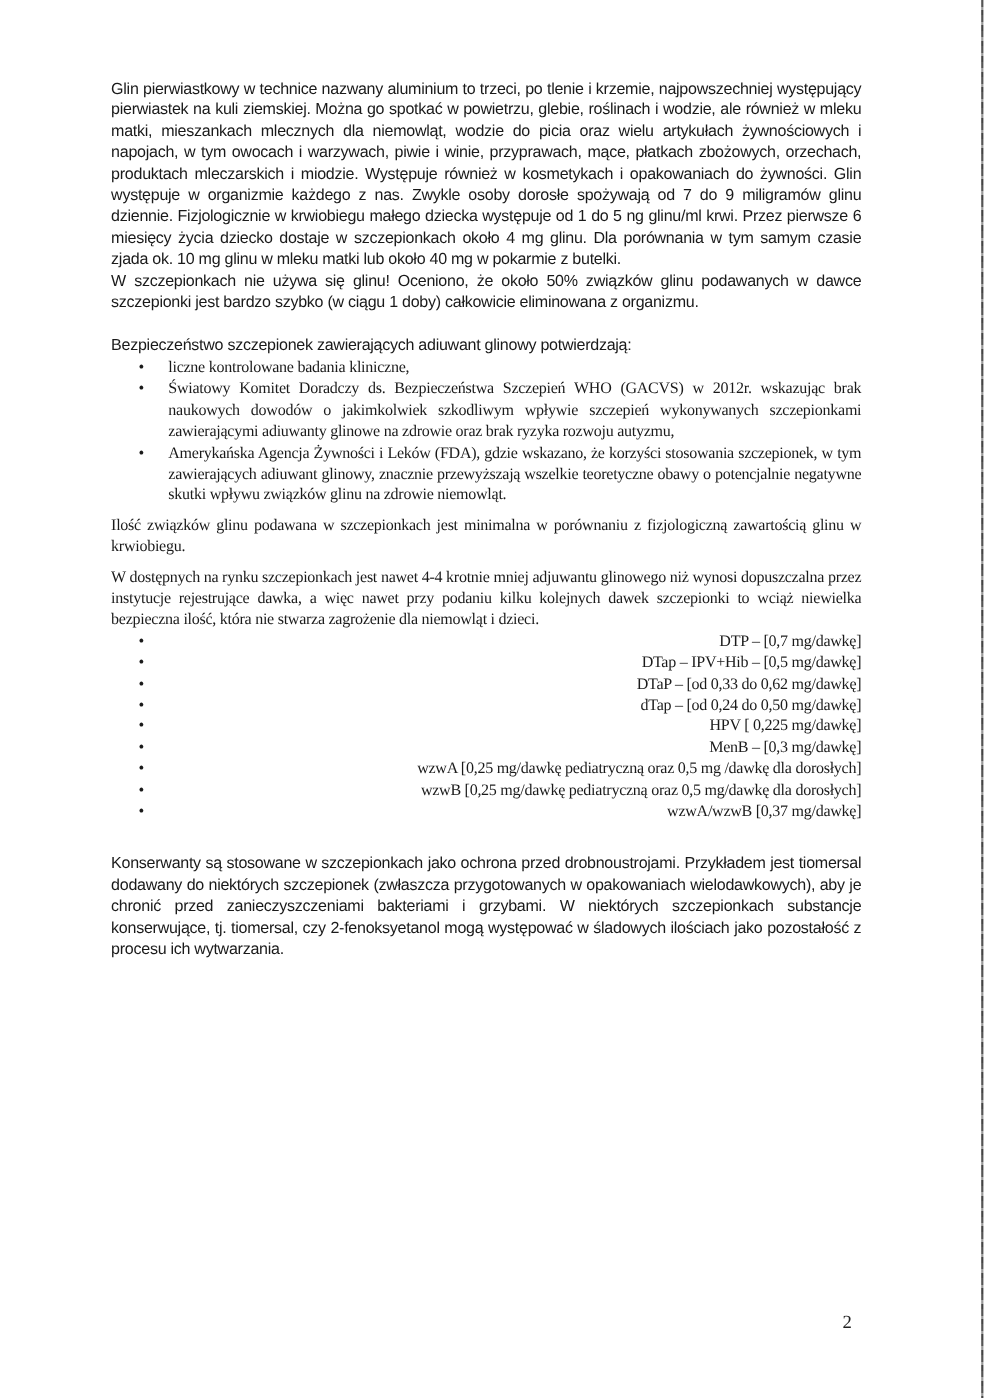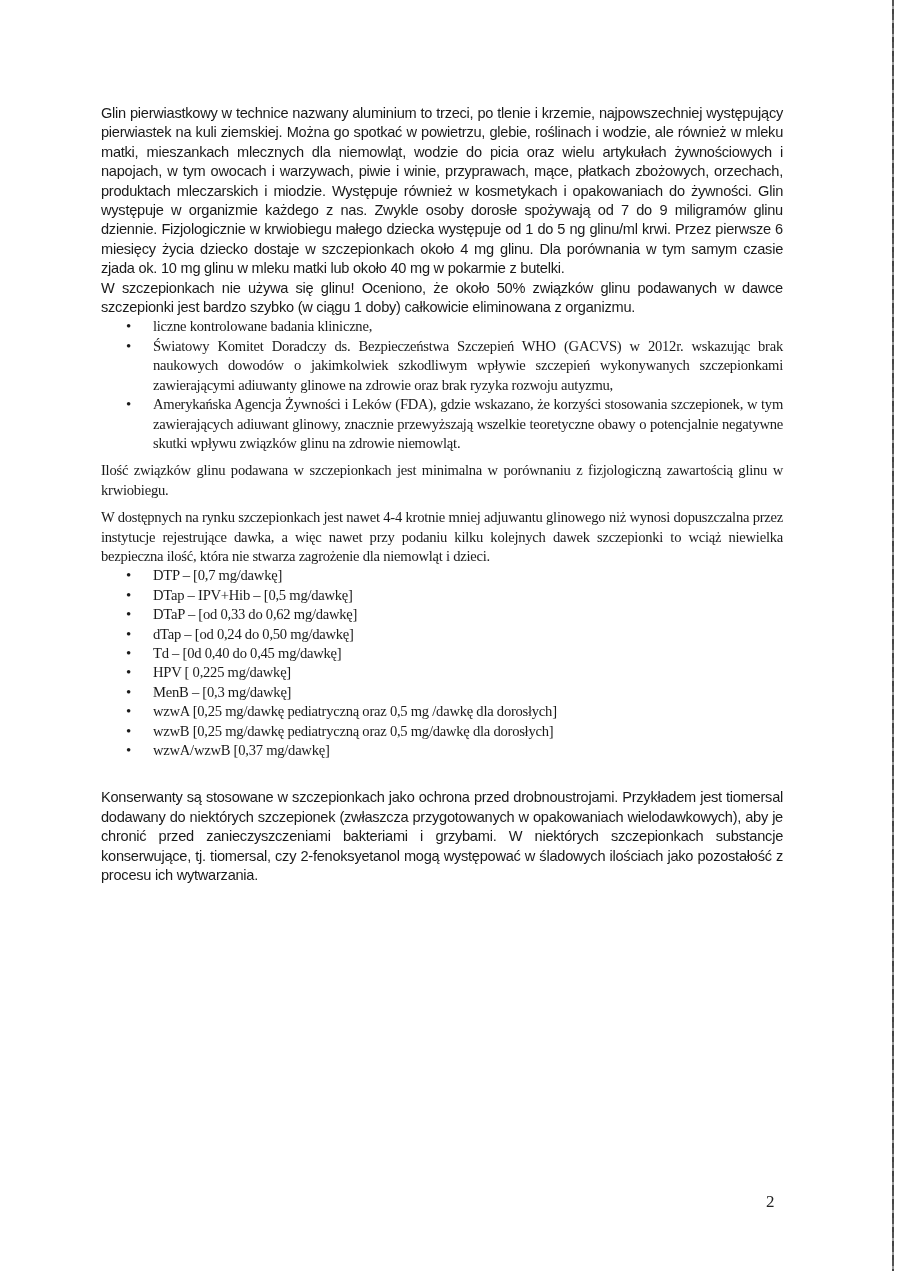--- a/index.html
+++ b/index.html
@@ -2,65 +2,65 @@
 <html><head>
 <meta charset="utf-8">
 <style>
   html, body { margin: 0; padding: 0; background: #ffffff; }
   body {
     width: 900px; height: 1271px; position: relative; overflow: hidden;
     font-family: "Liberation Sans", "DejaVu Sans", sans-serif;
     color: #1a1a1a;
   }
   .page {
-    position: absolute; left: 101px; top: 104px; width: 682px;
+    position: absolute; left: 101px; top: 72px; width: 682px;
     font-size: 14.6px; line-height: 19.4px; letter-spacing: -0.25px;
   }
   p { margin: 0; text-align: justify; }
   p.gap { margin-top: 20px; }
   p.gap-s { margin-top: 8px; font-family: Liberation Serif, serif; }
   ul { margin: 0; padding: 0; list-style: none; font-family: Liberation Serif, serif; }
   ul.bullets li {
     position: relative; padding-left: 52px; text-align: justify;
   }
   ul.bullets li::before {
     content: "\2022"; position: absolute; left: 25px; top: 0;
     font-size: 15px;
   }
-  ul.doses li { text-align: left; }
+  ul.doses li { text-align: right; }
   .page-number {
     position: absolute; left: 766px; top: 1192px;
     font-family: "Liberation Serif", "DejaVu Serif", serif; font-size: 17px; color: #222;
   }
   .scan-edge {
     position: absolute; left: 892px; top: 0; width: 2px; height: 1271px;
     background: repeating-linear-gradient(to bottom, #555 0, #555 6px, #9a9a9a 6px, #9a9a9a 9px, #444 9px, #444 14px);
   }
 </style>
 </head>
 <body>
 
 <div class="page">
   <p>Glin pierwiastkowy w technice nazwany aluminium to trzeci, po tlenie i krzemie, najpowszechniej występujący pierwiastek na kuli ziemskiej. Można go spotkać w powietrzu, glebie, roślinach i wodzie, ale również  w mleku matki, mieszankach mlecznych dla niemowląt, wodzie do picia oraz wielu artykułach żywnościowych i napojach, w tym owocach i warzywach, piwie i winie, przyprawach, mące, płatkach zbożowych, orzechach, produktach mleczarskich i miodzie. Występuje również w kosmetykach i opakowaniach do żywności. Glin występuje w organizmie każdego z nas. Zwykle osoby dorosłe spożywają od 7 do 9 miligramów glinu dziennie. Fizjologicznie w krwiobiegu małego dziecka występuje od 1 do 5 ng glinu/ml krwi. Przez pierwsze 6 miesięcy życia dziecko dostaje w szczepionkach około 4 mg glinu. Dla porównania w tym samym czasie zjada ok. 10 mg glinu w mleku matki lub około 40 mg w pokarmie z butelki.</p>
   <p>W szczepionkach nie używa się glinu! Oceniono, że około 50% związków glinu podawanych w dawce szczepionki jest bardzo szybko (w ciągu 1 doby)  całkowicie eliminowana z organizmu.</p>
 
+  <p class="gap">Bezpieczeństwo szczepionek zawierających adiuwant glinowy potwierdzają:</p>
   <ul class="bullets">
     <li>liczne kontrolowane badania kliniczne,</li>
     <li>Światowy Komitet Doradczy ds. Bezpieczeństwa Szczepień WHO (GACVS) w 2012r. wskazując brak naukowych dowodów o jakimkolwiek szkodliwym wpływie szczepień wykonywanych szczepionkami zawierającymi adiuwanty glinowe na zdrowie oraz brak ryzyka rozwoju autyzmu,</li>
     <li>Amerykańska Agencja Żywności i Leków (FDA), gdzie wskazano, że korzyści stosowania szczepionek, w tym zawierających adiuwant glinowy, znacznie przewyższają wszelkie teoretyczne obawy o potencjalnie negatywne skutki wpływu związków glinu na zdrowie niemowląt.</li>
   </ul>
 
   <p class="gap-s">Ilość związków glinu podawana w szczepionkach jest minimalna w porównaniu z fizjologiczną zawartością glinu w krwiobiegu.</p>
   <p class="gap-s">W dostępnych na rynku szczepionkach jest nawet 4-4 krotnie mniej adjuwantu glinowego niż wynosi dopuszczalna przez instytucje rejestrujące dawka, a więc nawet przy podaniu kilku kolejnych dawek szczepionki to wciąż niewielka bezpieczna ilość, która nie stwarza zagrożenie dla niemowląt i dzieci.</p>
   <ul class="bullets doses">
     <li>DTP – [0,7 mg/dawkę]</li>
     <li>DTap – IPV+Hib – [0,5 mg/dawkę]</li>
     <li>DTaP – [od 0,33 do 0,62 mg/dawkę]</li>
     <li>dTap – [od 0,24 do 0,50 mg/dawkę]</li>
-    <li>Td – [0d 0,40 do 0,45 mg/dawkę]</li>
     <li>HPV [ 0,225 mg/dawkę]</li>
     <li>MenB – [0,3 mg/dawkę]</li>
     <li>wzwA [0,25 mg/dawkę pediatryczną oraz 0,5 mg /dawkę dla dorosłych]</li>
     <li>wzwB [0,25 mg/dawkę pediatryczną oraz 0,5 mg/dawkę dla dorosłych]</li>
     <li>wzwA/wzwB [0,37 mg/dawkę]</li>
   </ul>
 
   <p class="gap" style="margin-top:28px">Konserwanty są stosowane w szczepionkach jako ochrona przed drobnoustrojami. Przykładem jest tiomersal dodawany do niektórych szczepionek (zwłaszcza przygotowanych w opakowaniach wielodawkowych), aby je chronić przed zanieczyszczeniami bakteriami i grzybami. W niektórych szczepionkach substancje konserwujące, tj. tiomersal, czy 2-fenoksyetanol mogą występować w śladowych ilościach jako pozostałość z procesu ich wytwarzania.</p>
 </div>
 

